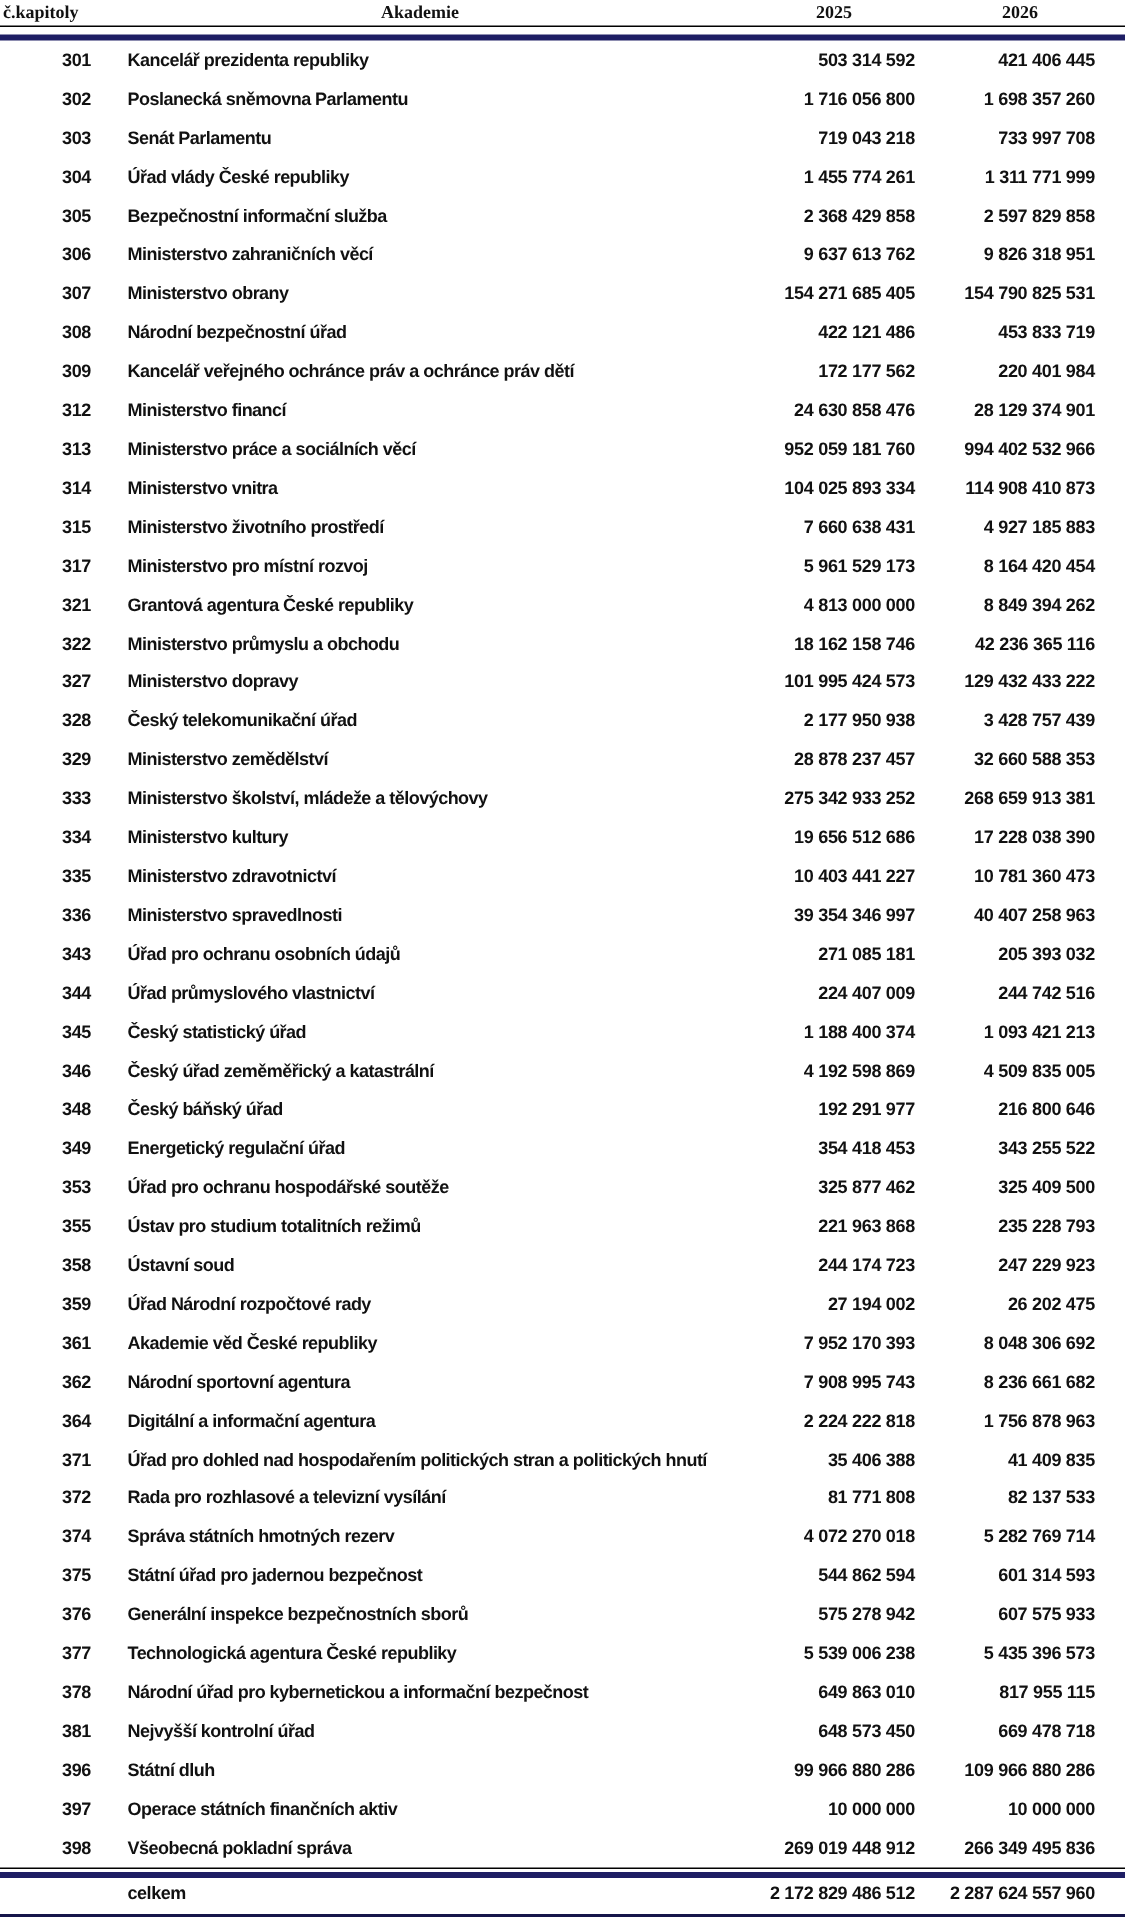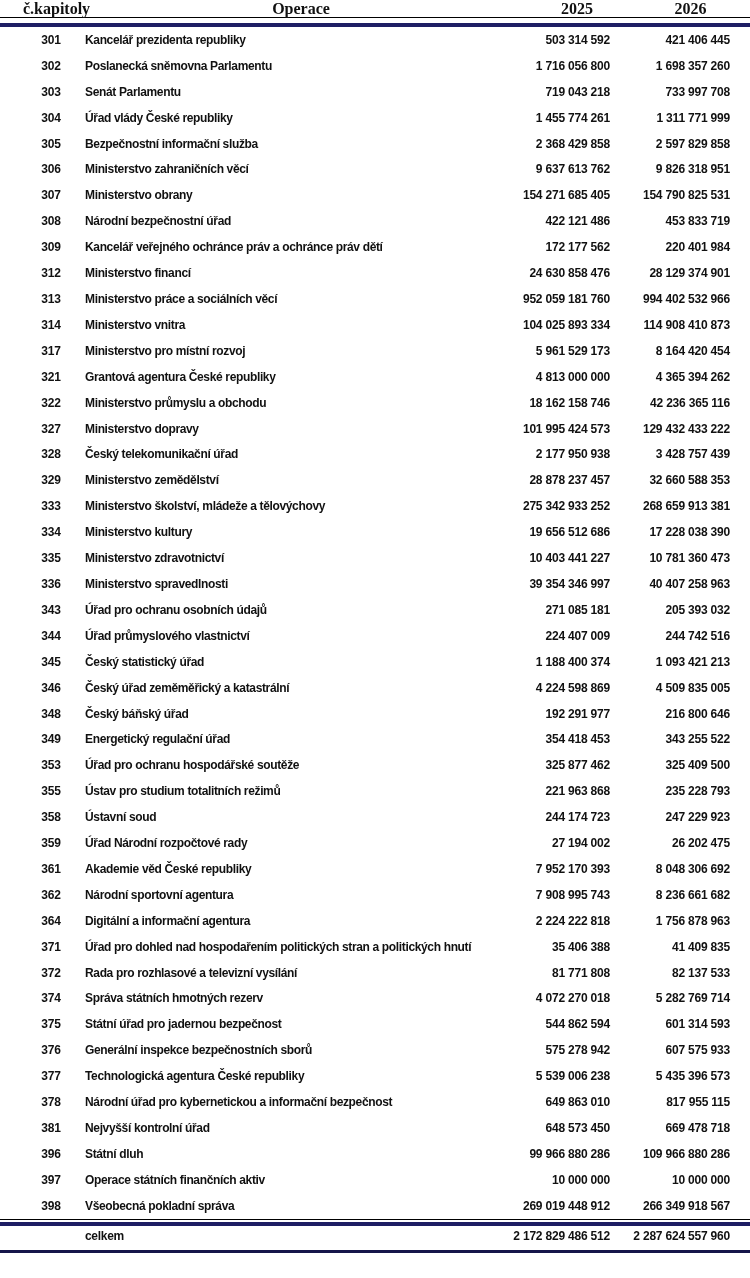--- a/index.html
+++ b/index.html
@@ -3,24 +3,23 @@
 <meta charset="utf-8">
 <style>
   html,body{margin:0;padding:0;background:#ffffff;}
   .page{
     width:750px;height:1278px;background:#fff;color:#111;
     overflow:hidden;position:relative;
     font-family:"Liberation Sans",sans-serif;
   }
   
   .hdr-row{
-    display:flex;height:17px;
-    font-family:"Liberation Serif",serif;font-weight:bold;font-size:16px;
+    display:flex;align-items:center;height:17px;
+    font-family:"Liberation Serif",serif;font-weight:bold;font-size:12px;
     white-space:nowrap;
-    margin-left:21px;
   }
   .hdr-row .c1{text-align:left;padding-left:2px;}
   .hdr-row .c2{text-align:center;}
   .hdr-row .c3{text-align:center;padding-left:22px;}
   .hdr-row .c4{text-align:center;padding-left:18px;padding-right:18px;}
   
   .rule-double{
     border-top:1px solid #000;
     border-bottom:4px solid var(--rule_navy,#1e1e64);
     height:5px;
@@ -50,21 +49,21 @@
   .total-row .c2{padding-left:5px;letter-spacing:-0.3px;}
   .total-row .c3,.total-row .c4{letter-spacing:-0.2px;}
 </style>
 </head>
 <body>
 
 <div class="page">
 
   <div class="hdr-row">
     <div class="c1">č.kapitoly</div>
-    <div class="c2">Operace</div>
+    <div class="c2">Akademie</div>
     <div class="c3">2025</div>
     <div class="c4">2026</div>
   </div>
 
   <div class="rule-double"></div>
 
   <div>
       <div class="row">
       <div class="c1">301</div>
       <div class="c2">Kancelář prezidenta republiky</div>
@@ -131,30 +130,36 @@
       <div class="c3">952 059 181 760</div>
       <div class="c4">994 402 532 966</div>
     </div>
       <div class="row">
       <div class="c1">314</div>
       <div class="c2">Ministerstvo vnitra</div>
       <div class="c3">104 025 893 334</div>
       <div class="c4">114 908 410 873</div>
     </div>
       <div class="row">
+      <div class="c1">315</div>
+      <div class="c2">Ministerstvo životního prostředí</div>
+      <div class="c3">7 660 638 431</div>
+      <div class="c4">4 927 185 883</div>
+    </div>
+      <div class="row">
       <div class="c1">317</div>
       <div class="c2">Ministerstvo pro místní rozvoj</div>
       <div class="c3">5 961 529 173</div>
       <div class="c4">8 164 420 454</div>
     </div>
       <div class="row">
       <div class="c1">321</div>
       <div class="c2">Grantová agentura České republiky</div>
       <div class="c3">4 813 000 000</div>
-      <div class="c4">4 365 394 262</div>
+      <div class="c4">8 849 394 262</div>
     </div>
       <div class="row">
       <div class="c1">322</div>
       <div class="c2">Ministerstvo průmyslu a obchodu</div>
       <div class="c3">18 162 158 746</div>
       <div class="c4">42 236 365 116</div>
     </div>
       <div class="row">
       <div class="c1">327</div>
       <div class="c2">Ministerstvo dopravy</div>
@@ -211,21 +216,21 @@
     </div>
       <div class="row">
       <div class="c1">345</div>
       <div class="c2">Český statistický úřad</div>
       <div class="c3">1 188 400 374</div>
       <div class="c4">1 093 421 213</div>
     </div>
       <div class="row">
       <div class="c1">346</div>
       <div class="c2">Český úřad zeměměřický a katastrální</div>
-      <div class="c3">4 224 598 869</div>
+      <div class="c3">4 192 598 869</div>
       <div class="c4">4 509 835 005</div>
     </div>
       <div class="row">
       <div class="c1">348</div>
       <div class="c2">Český báňský úřad</div>
       <div class="c3">192 291 977</div>
       <div class="c4">216 800 646</div>
     </div>
       <div class="row">
       <div class="c1">349</div>
@@ -332,21 +337,21 @@
       <div class="row">
       <div class="c1">397</div>
       <div class="c2">Operace státních finančních aktiv</div>
       <div class="c3">10 000 000</div>
       <div class="c4">10 000 000</div>
     </div>
       <div class="row">
       <div class="c1">398</div>
       <div class="c2">Všeobecná pokladní správa</div>
       <div class="c3">269 019 448 912</div>
-      <div class="c4">266 349 918 567</div>
+      <div class="c4">266 349 495 836</div>
     </div>
     </div>
 
   <div class="rule-double tight"></div>
 
   <div class="total-row">
     <div class="c1"></div>
     <div class="c2">celkem</div>
     <div class="c3">2 172 829 486 512</div>
     <div class="c4">2 287 624 557 960</div>

